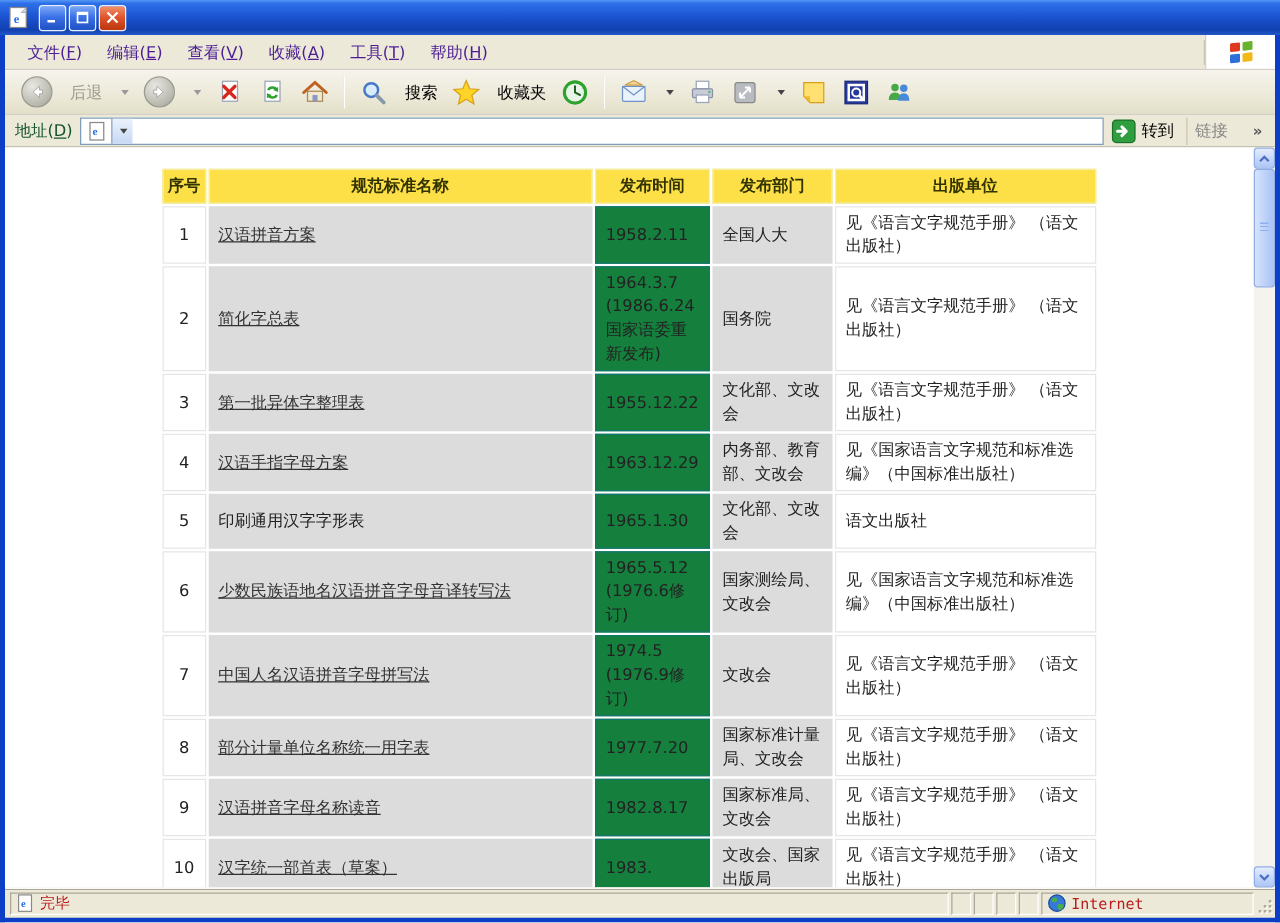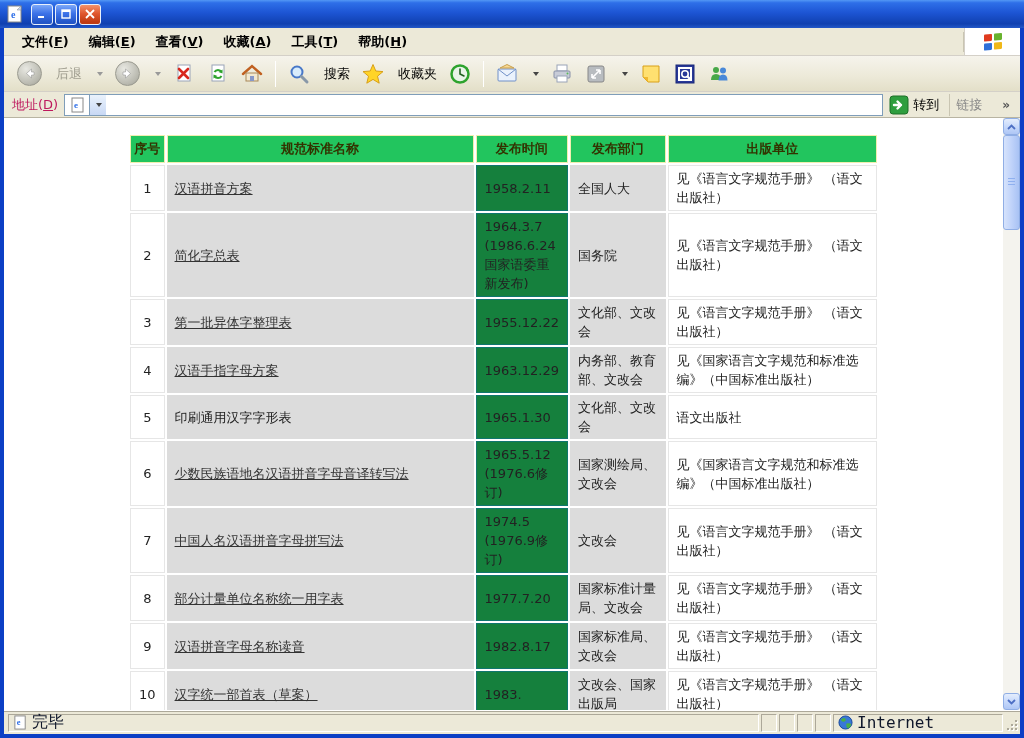--- a/index.html
+++ b/index.html
@@ -20,59 +20,59 @@
   .winbtn { width:22px; height:21px; margin-left:2px; border-radius:3px; border:1px solid #E8F0FC;
             display:flex; align-items:center; justify-content:center; color:#fff; font-weight:bold; font-size:12px;
             background:linear-gradient(180deg,#7CA8F8 0%,#3C72E8 45%,#2356C8 90%); cursor:pointer; }
   .winbtn.close { background:linear-gradient(180deg,#F2926C 0%,#E0572F 45%,#C03A12 90%); }
   .winbtn svg { display:block; }
 
   
   .menubar { height:28px; flex:0 0 auto; display:flex; align-items:stretch; background:#ECE9D8;
              border-bottom:1px solid #D4D0C8; position:relative; }
   .menu-items { display:flex; align-items:center; padding-left:8px; flex:1; }
-  .menu-item { padding:4px 10px; color:#000000; cursor:default;font-weight:bold; }
+  .menu-item { padding:4px 10px; color:#4c1d95; cursor:default; }
   .menu-item u { text-decoration:underline; }
   .menu-sep { width:1px; background:#C9C5B2; height:20px; align-self:center; }
   .throbber { width:56px; background:#fff; border-left:1px solid #D4D0C8; display:flex; align-items:center; justify-content:center; }
 
   
   .toolbar { height:36px; flex:0 0 auto; display:flex; align-items:center; gap:2px; padding:0 8px;
              background:linear-gradient(180deg,#F6F4EC 0%,#ECE9D8 60%,#E3DFC8 100%); border-bottom:1px solid #D4D0C8; }
   .tbtn { display:flex; align-items:center; gap:14px; padding:2px 4px; border:1px solid transparent; border-radius:2px; cursor:pointer; height:32px; }
   .tbtn .lbl { font-size:13px; color:#000; white-space:nowrap; }
   .tbtn.disabled .lbl { color:#9E9C8E; }
   .caret { width:0; height:0; border-left:3px solid transparent; border-right:3px solid transparent; border-top:4px solid #444; margin-left:1px; }
   .tb-sep { width:1px; height:26px; background:#C9C5B2; margin:0 5px; border-right:1px solid #fff; }
   .navcircle { width:25px; height:25px; border-radius:50%; display:flex; align-items:center; justify-content:center;
                background:radial-gradient(circle at 35% 30%,#E8E8E2,#B8B8AE 70%,#9A9A90); border:1px solid #9A9A90; }
   .navcircle svg { display:block; }
   .icon20 { width:22px; height:22px; display:block; }
 
   
   .addressbar { height:26px; flex:0 0 auto; display:flex; align-items:center; padding:2px 4px 2px 8px;
                 background:#ECE9D8; border-bottom:1px solid #B8B4A2; }
-  .addr-label { margin-right:6px; white-space:nowrap; color:#be185d; }
+  .addr-label { margin-right:6px; white-space:nowrap; color:#14532d; }
   .addr-box { flex:1; height:22px; background:#fff; border:1px solid #7F9DB9; display:flex; align-items:center; padding-left:2px; }
   .addr-box .fav { width:16px; height:16px; margin:0 3px; flex:0 0 auto; }
   .addr-input { flex:1; border:none; outline:none; font-family:"DejaVu Sans Mono","Liberation Mono",monospace; font-size:13px; color:#000; height:18px; }
   .addr-drop { width:17px; height:20px; background:linear-gradient(180deg,#EAF2FC,#C8D8F4); border-left:1px solid #7F9DB9; display:flex; align-items:center; justify-content:center; cursor:pointer; }
   .go-btn { display:flex; align-items:center; gap:4px; padding:0 6px; height:24px; cursor:pointer; }
   .go-btn .lbl { color:#000; }
   .links-area { display:flex; align-items:center; gap:20px; padding:0 6px; border-left:1px solid #C9C5B2; height:22px; margin-left:4px; color:#888; }
   .chev { color:#555; font-weight:bold; font-size:12px; }
 
   
   .content { flex:1 1 auto; display:flex; min-height:0; background:#fff; }
   .page { flex:1; overflow:hidden; background:#fff; }
 
   table.std { width:751px; margin:15px auto 0; border-collapse:separate; border-spacing:2px; table-layout:fixed; }
   table.std col.c1 { width:34px; } table.std col.c2 { width:302px; } table.std col.c3 { width:91px; }
   table.std col.c4 { width:94px; } table.std col.c5 { width:206px; }
-  table.std th { background:#22c55e; border:1px solid #F0EFB0; color:#333300; font-size:13px; font-weight:bold; padding:4px 2px; }
+  table.std th { background:#fde047; border:1px solid #F0EFB0; color:#333300; font-size:13px; font-weight:bold; padding:4px 2px; }
   table.std td { font-size:13px; color:#222; line-height:19px; padding:3px 8px; vertical-align:middle; height:38px; }
   td.c-no { background:#fff; border:1px solid #E6E6E6; text-align:center; padding:3px 2px; }
   td.c-name { background:#DCDCDC; padding-left:12px; }
   td.c-date { background:#15803d; border:1px solid #0f766e; }
   td.c-dept { background:#DCDCDC; }
   td.c-pub { background:#fff; border:1px solid #E6E6E6; }
   td.c-name a { color:#333; text-decoration:underline; cursor:pointer; }
 
   
   .scrollbar { width:17px; flex:0 0 auto; background:#F4F3EE; display:flex; flex-direction:column; position:relative; }
@@ -84,21 +84,21 @@
   .sb-thumb::after { content:""; position:absolute; left:4px; right:4px; top:42px; height:9px;
                      background:repeating-linear-gradient(180deg,#8FB0EF 0 1px,transparent 1px 3px); }
 
   
   .statusbar { height:24px; flex:0 0 auto; background:#ECE9D8; border-top:1px solid #fff; box-shadow:inset 0 1px 0 #ACA899;
                display:flex; align-items:center; padding:2px 2px 2px 4px; gap:2px; }
   .sb-pane { height:18px; border:1px solid; border-color:#ACA899 #FFFFFF #FFFFFF #ACA899; display:flex; align-items:center; padding:0 4px; gap:4px; }
   .sb-main { flex:1; }
   .sb-small { width:16px; padding:0; }
   .sb-zone { width:170px; font-family:"DejaVu Sans Mono","Liberation Mono",monospace; }
-  .sb-text { font-size:16px; color:#0f172a; white-space:nowrap; }
+  .sb-text { font-size:12px; color:#b91c1c; white-space:nowrap; }
   .grip { width:13px; height:16px; position:relative; cursor:nwse-resize; }
   .grip i { position:absolute; width:2px; height:2px; background:#ACA899; box-shadow:1px 1px 0 #fff; }
 </style>
 </head>
 <body>
 
 <div class="window">
 
   <div class="titlebar">
     <svg class="t-icon" viewBox="0 0 18 18">

